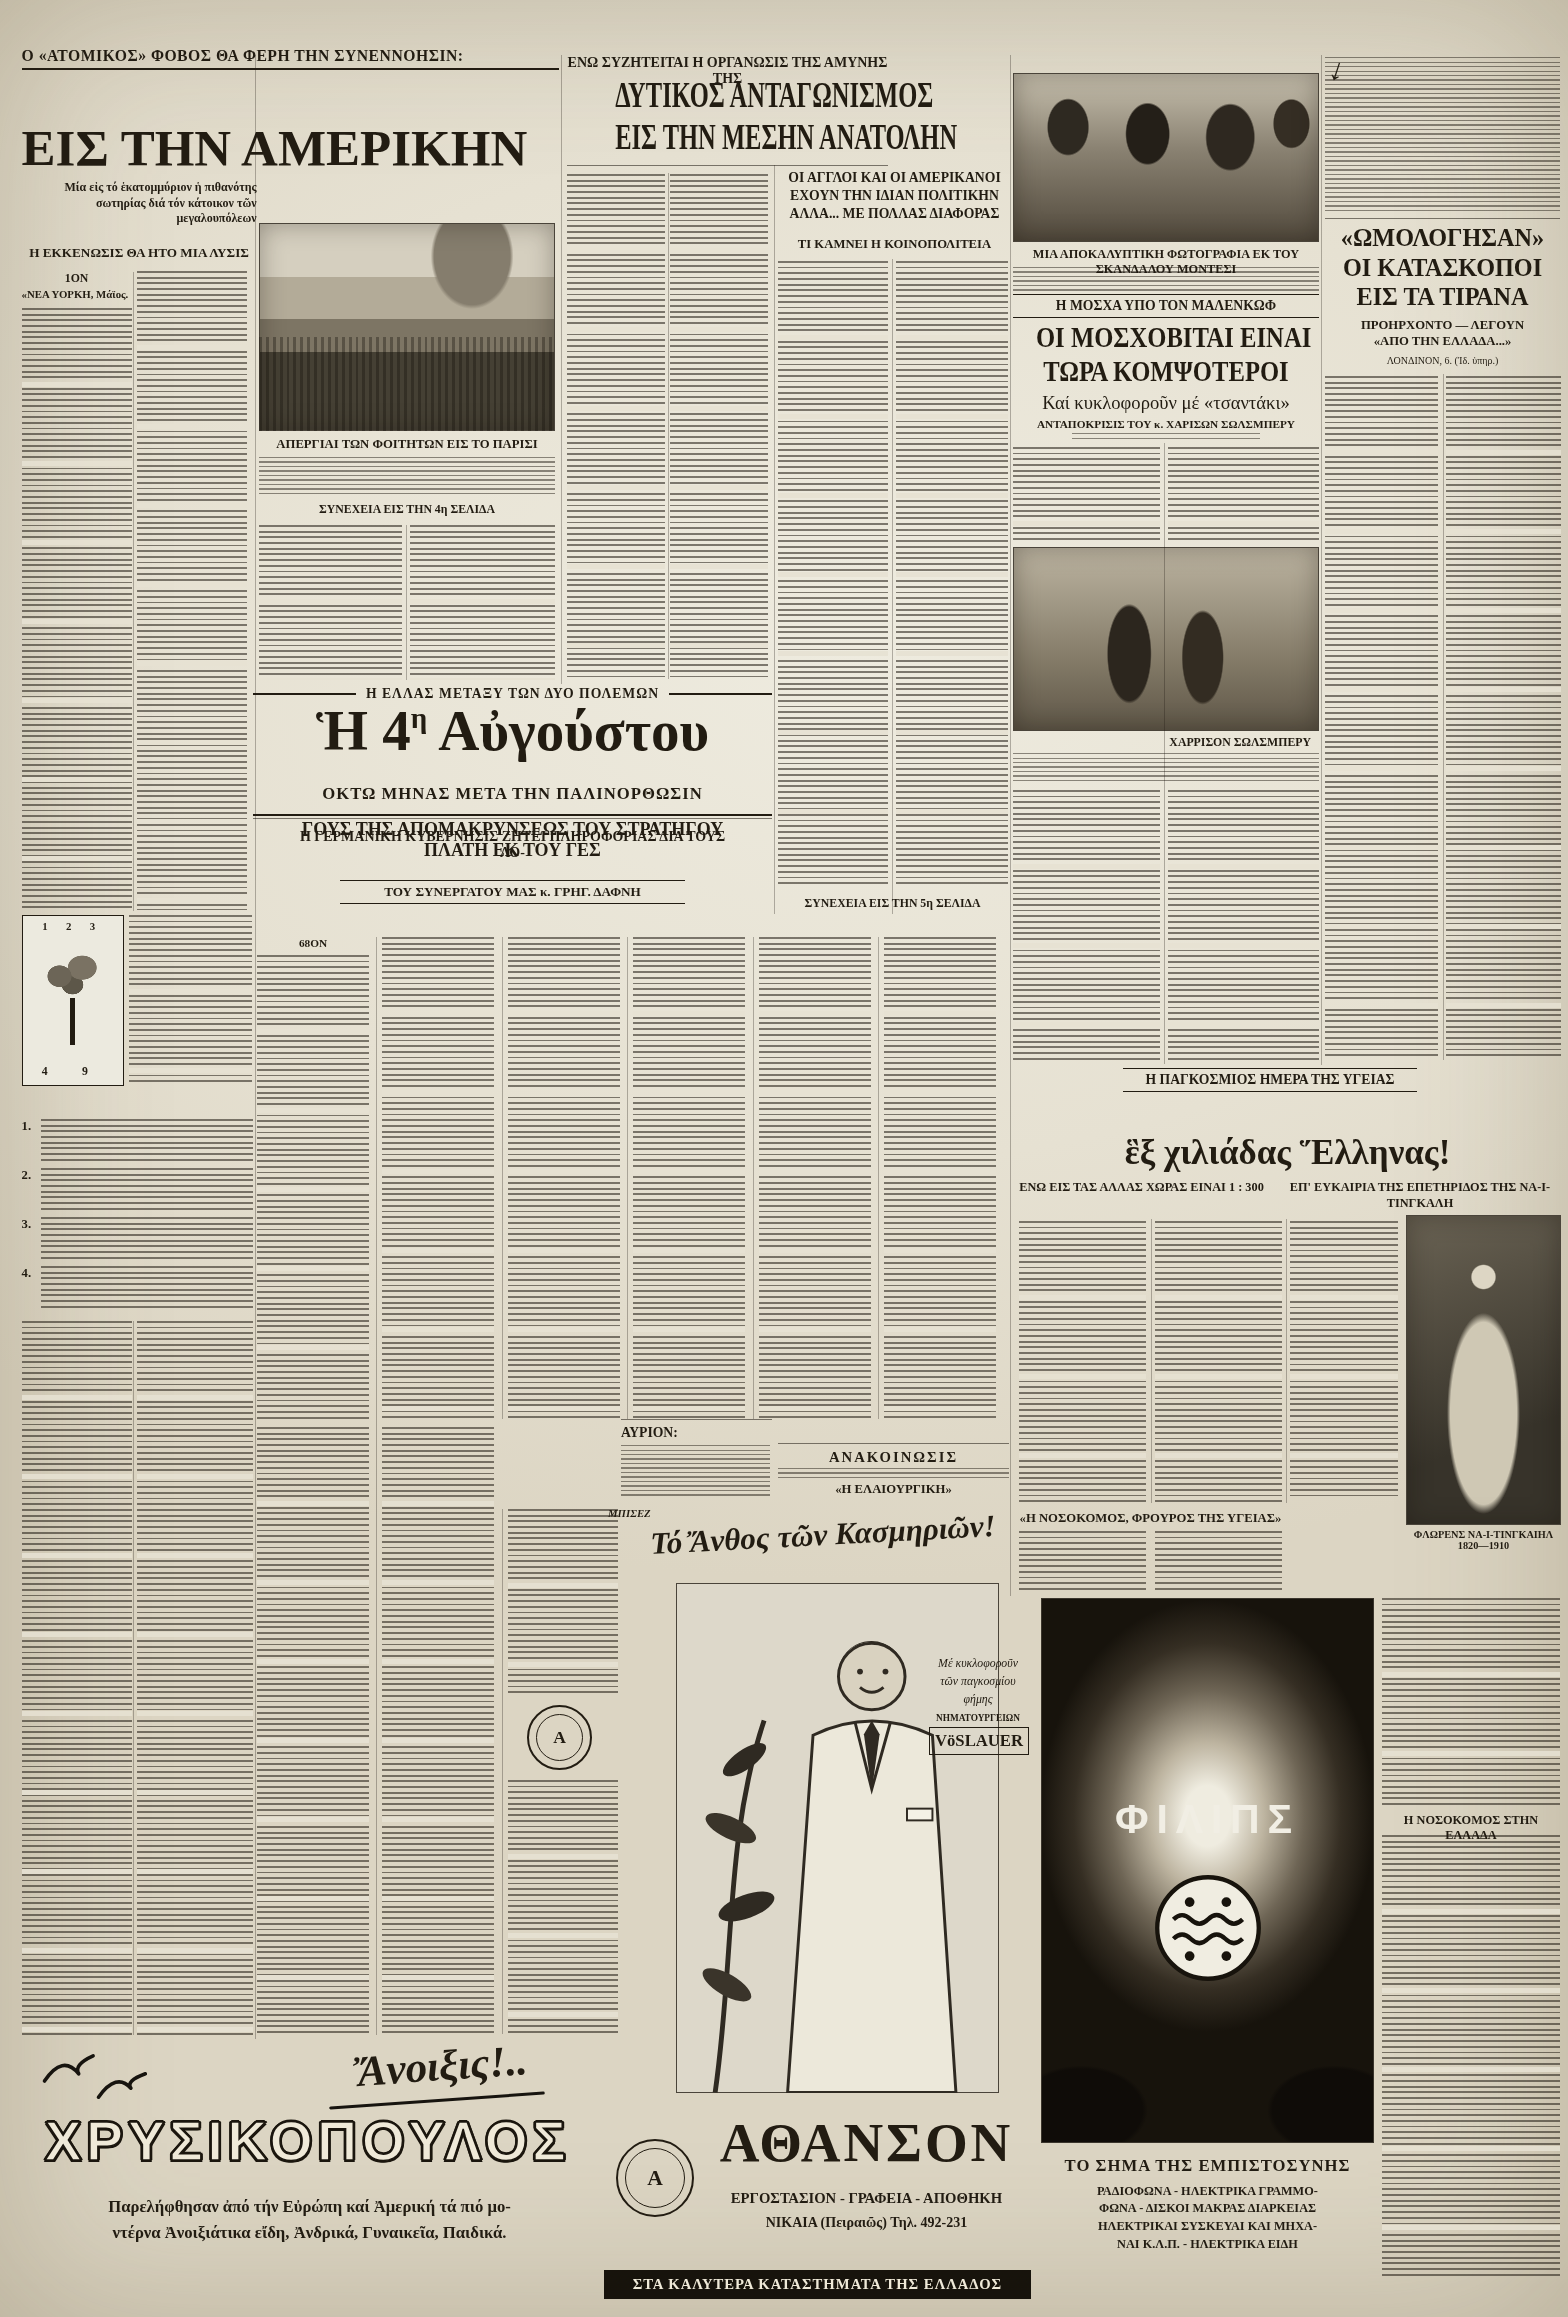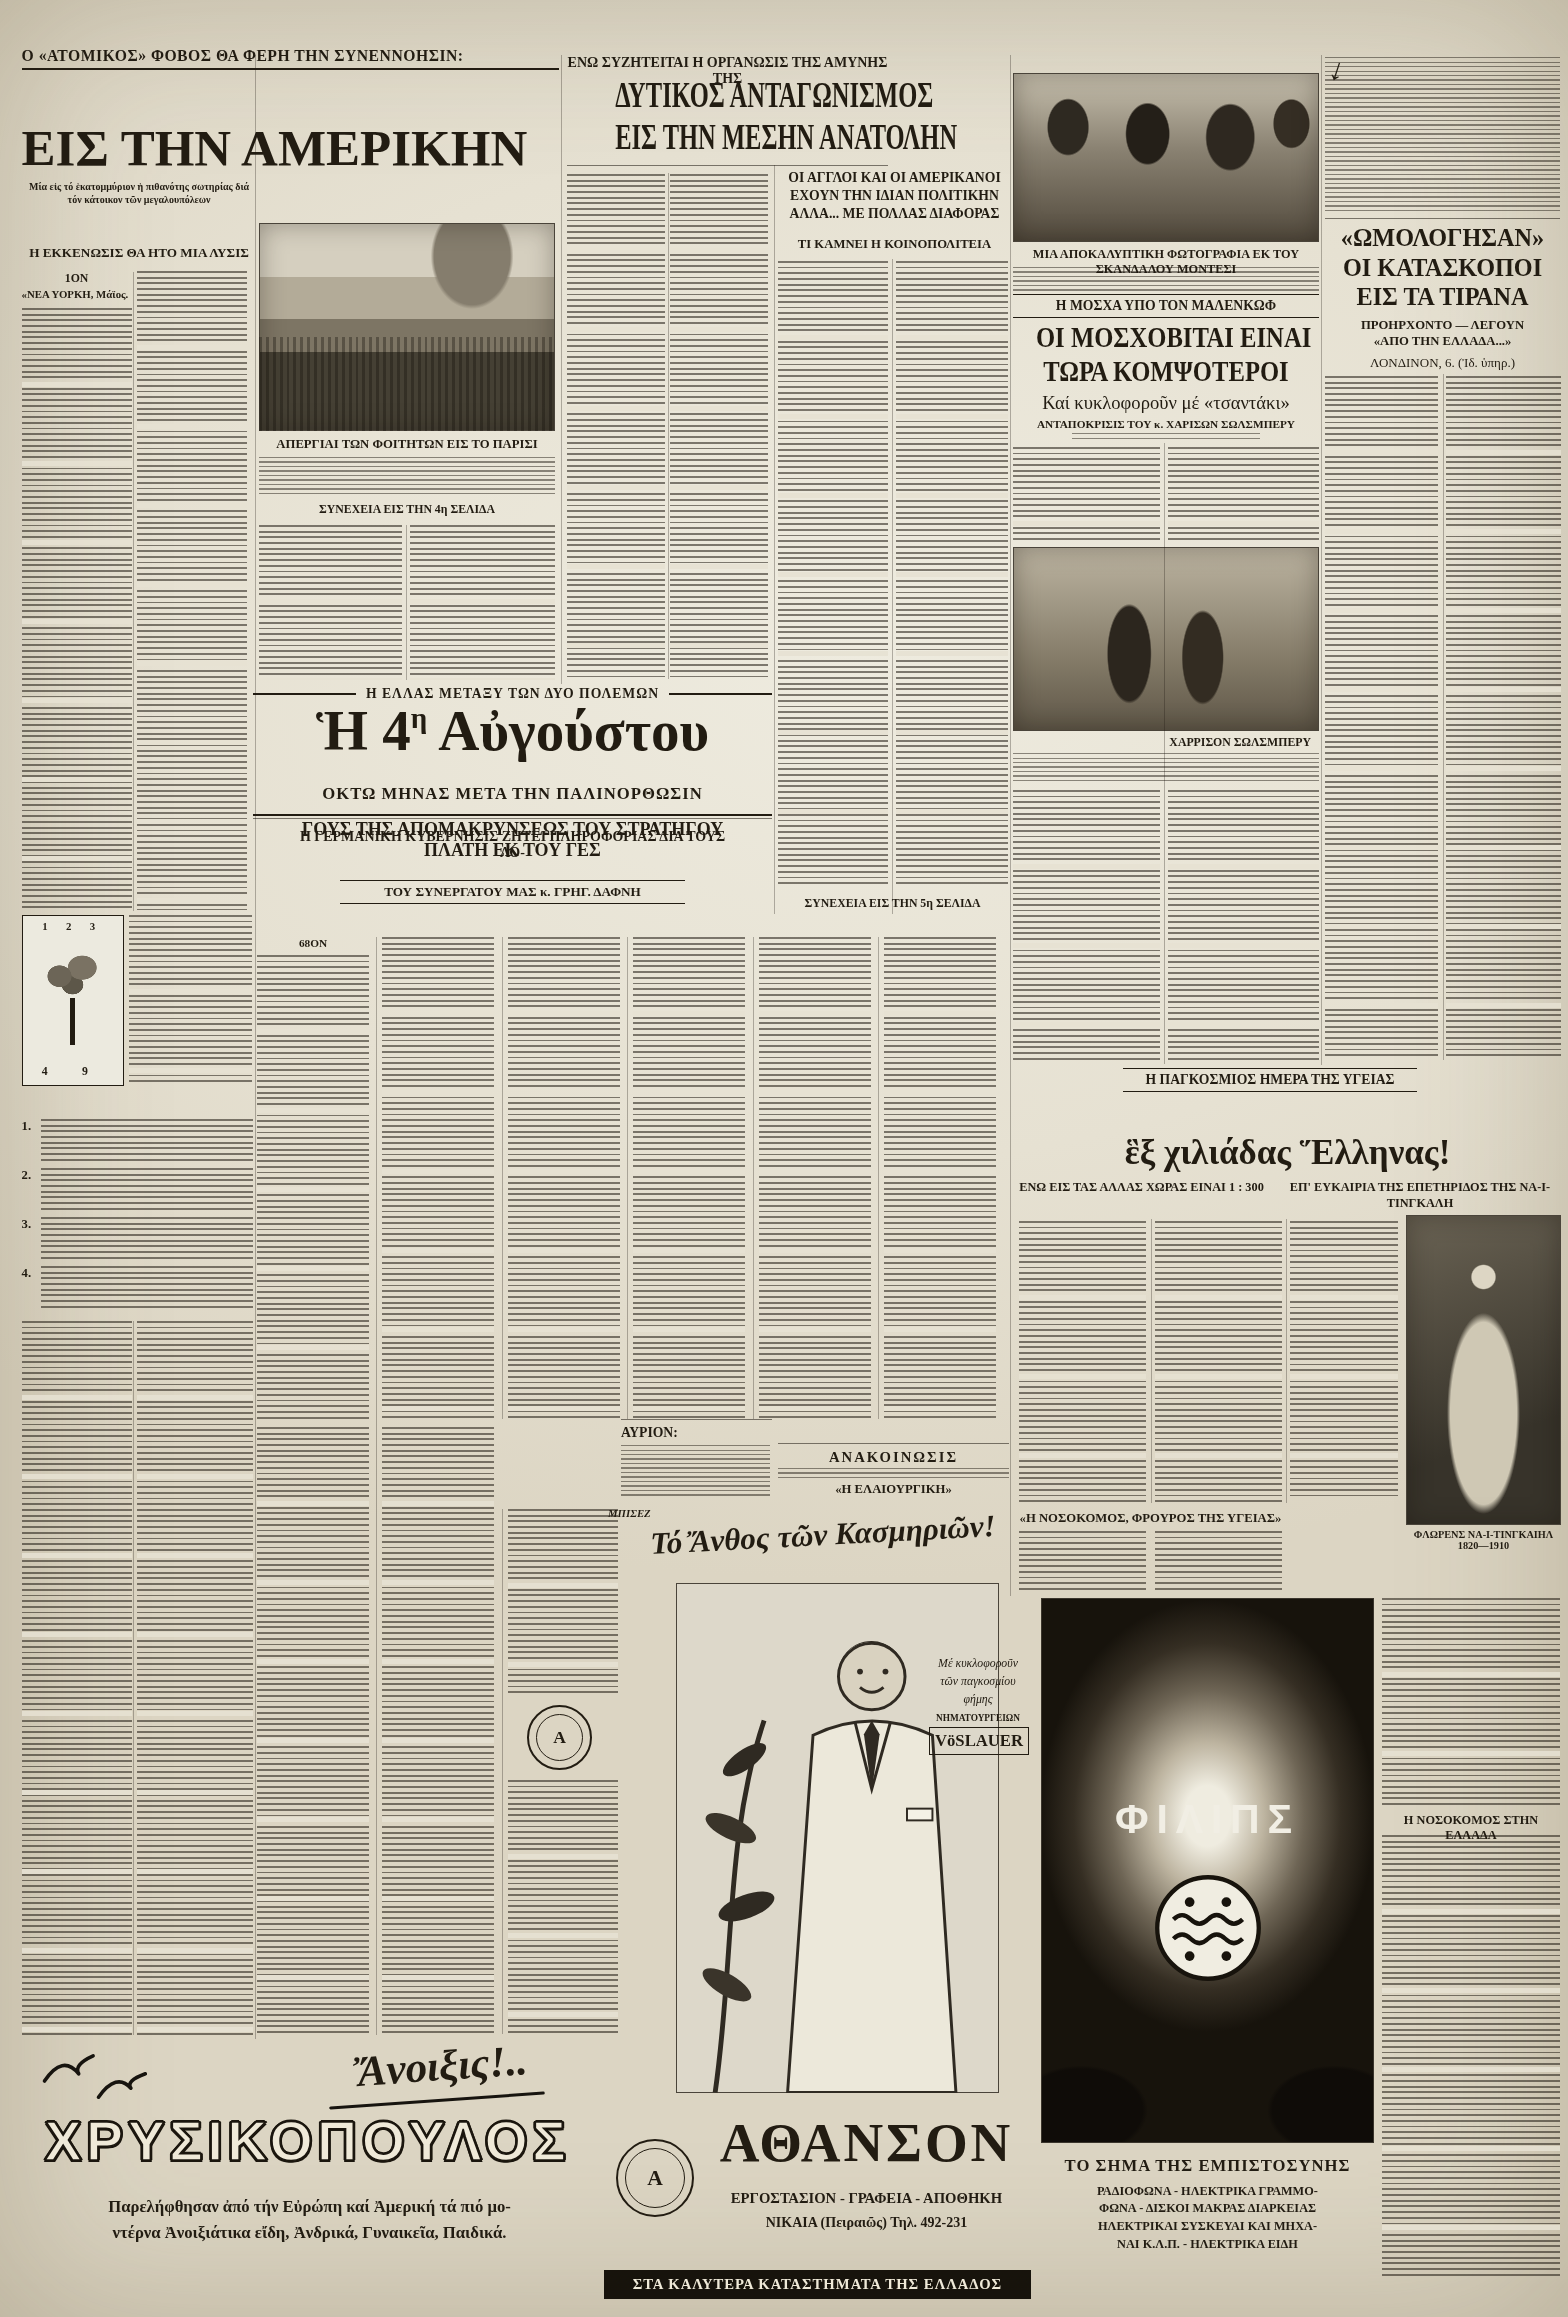--- a/index.html
+++ b/index.html
@@ -35,21 +35,21 @@
   .seal .inner{position:absolute;left:6.9px;top:6.9px;right:6.9px;bottom:6.9px;border:1px solid #221c12;border-radius:50%;
     display:flex;align-items:center;justify-content:center;font-weight:bold;}
 </style>
 </head>
 <body>
 
 <div class="page">
 
   <div class="abs b" style="left:21.6px;top:47px;width:537px;font-size:15.7px;letter-spacing:0.5px;border-bottom:2px solid #221c12;padding-bottom:2.9px;">Ο «ΑΤΟΜΙΚΟΣ» ΦΟΒΟΣ ΘΑ ΦΕΡΗ ΤΗΝ ΣΥΝΕΝΝΟΗΣΙΝ:</div>
   <div class="abs hl" style="left:21.6px;top:123px;width:537px;font-size:51px;">ΕΙΣ ΤΗΝ ΑΜΕΡΙΚΗΝ</div>
-  <div class="abs b c" style="left:21.6px;top:180px;width:235px;font-size:10px;line-height:1.3;">Μία εἰς τό ἑκατομμύριον ἡ πιθανότης σωτηρίας διά τόν κάτοικον τῶν μεγαλουπόλεων</div>
+  <div class="abs b c" style="left:21.6px;top:180px;width:235px;font-size:12px;line-height:1.3;text-align:right;">Μία εἰς τό ἑκατομμύριον ἡ πιθανότης σωτηρίας διά τόν κάτοικον τῶν μεγαλουπόλεων</div>
   <div class="abs b c" style="left:21.6px;top:245px;width:235px;font-size:13.2px;">Η ΕΚΚΕΝΩΣΙΣ ΘΑ ΗΤΟ ΜΙΑ ΛΥΣΙΣ</div>
   <div class="abs b c" style="left:21.6px;top:271px;width:110px;font-size:11.8px;">1ΟΝ</div>
   <div class="abs b" style="left:21.6px;top:288px;width:110px;font-size:10.8px;">«ΝΕΑ ΥΟΡΚΗ, Μάϊος.</div>
   <div class="sim" style="left:21.6px;top:308px;width:110px;height:602px;"></div>
   <div class="sim" style="left:137px;top:271px;width:110px;height:639px;"></div>
 
   <div class="photo" style="left:259px;top:223px;width:296px;height:208px;background:
        radial-gradient(69px 88px at 72% 16%, #857d6d 0 55%, rgba(0,0,0,0) 60%),
        linear-gradient(to bottom,#d5cfbf 0 26%, #b3ab98 26% 46%, #7d7564 46% 62%, #454034 62% 100%);">
     <div style="position:absolute;left:0;bottom:0;width:100%;height:45%;
@@ -93,21 +93,21 @@
       <span class="cond cond95">«ΩΜΟΛΟΓΗΣΑΝ»</span>
     </div>
   <div class="abs hl c" style="left:1325px;top:255px;width:235px;font-size:25.5px;">
       <span class="cond cond95">ΟΙ ΚΑΤΑΣΚΟΠΟΙ</span>
     </div>
   <div class="abs hl c" style="left:1325px;top:284px;width:235px;font-size:25.5px;">
       <span class="cond cond95">ΕΙΣ ΤΑ ΤΙΡΑΝΑ</span>
     </div>
   <div class="abs b c" style="left:1325px;top:318px;width:235px;font-size:12.7px;">ΠΡΟΗΡΧΟΝΤΟ — ΛΕΓΟΥΝ</div>
   <div class="abs b c" style="left:1325px;top:334px;width:235px;font-size:12.7px;">«ΑΠΟ ΤΗΝ ΕΛΛΑΔΑ...»</div>
-  <div class="abs c" style="left:1325px;top:355px;width:235px;font-size:13px;">ΛΟΝΔΙΝΟΝ, 6. (Ἰδ. ὑπηρ.)</div>
+  <div class="abs c" style="left:1325px;top:355px;width:235px;font-size:10px;">ΛΟΝΔΙΝΟΝ, 6. (Ἰδ. ὑπηρ.)</div>
   <div class="sim" style="left:1325px;top:376px;width:113px;height:684px;"></div>
   <div class="sim" style="left:1446px;top:376px;width:115px;height:684px;"></div>
 
   <div class="abs b c rulebox" style="left:1013px;top:294px;width:306px;font-size:13.7px;">Η ΜΟΣΧΑ ΥΠΟ ΤΟΝ ΜΑΛΕΝΚΩΦ</div>
   <div class="abs hl c" style="left:1013px;top:323px;width:306px;font-size:29px;">
       <span class="cond cond85">ΟΙ ΜΟΣΧΟΒΙΤΑΙ ΕΙΝΑΙ</span>
     </div>
   <div class="abs hl c" style="left:1013px;top:357px;width:306px;font-size:29px;">
       <span class="cond cond85">ΤΩΡΑ ΚΟΜΨΟΤΕΡΟΙ</span>
     </div>

